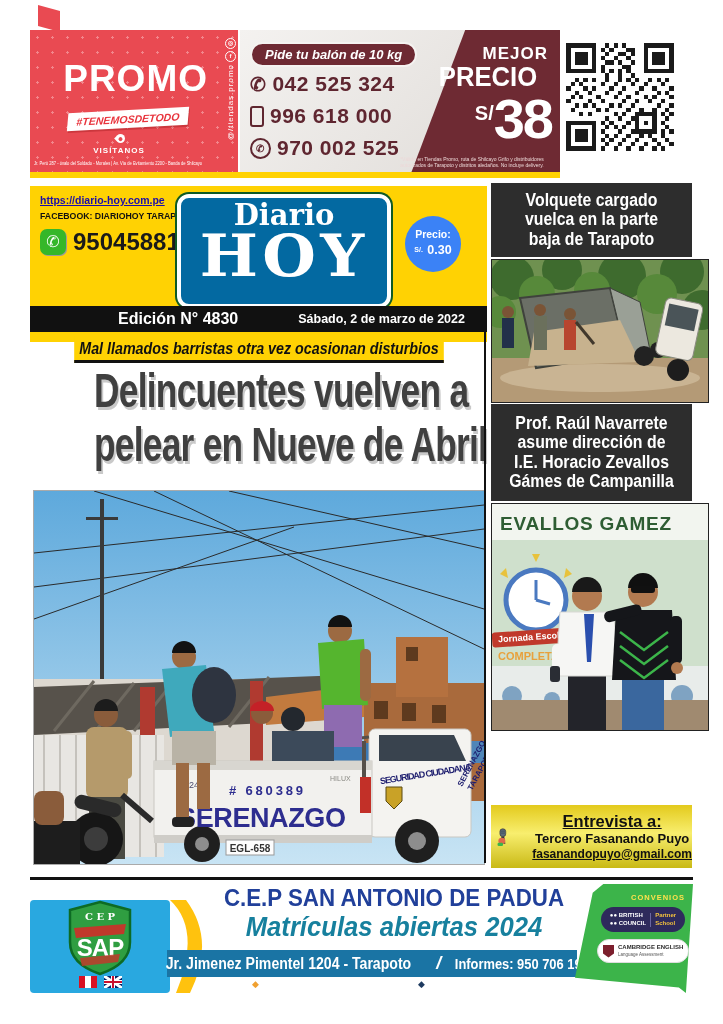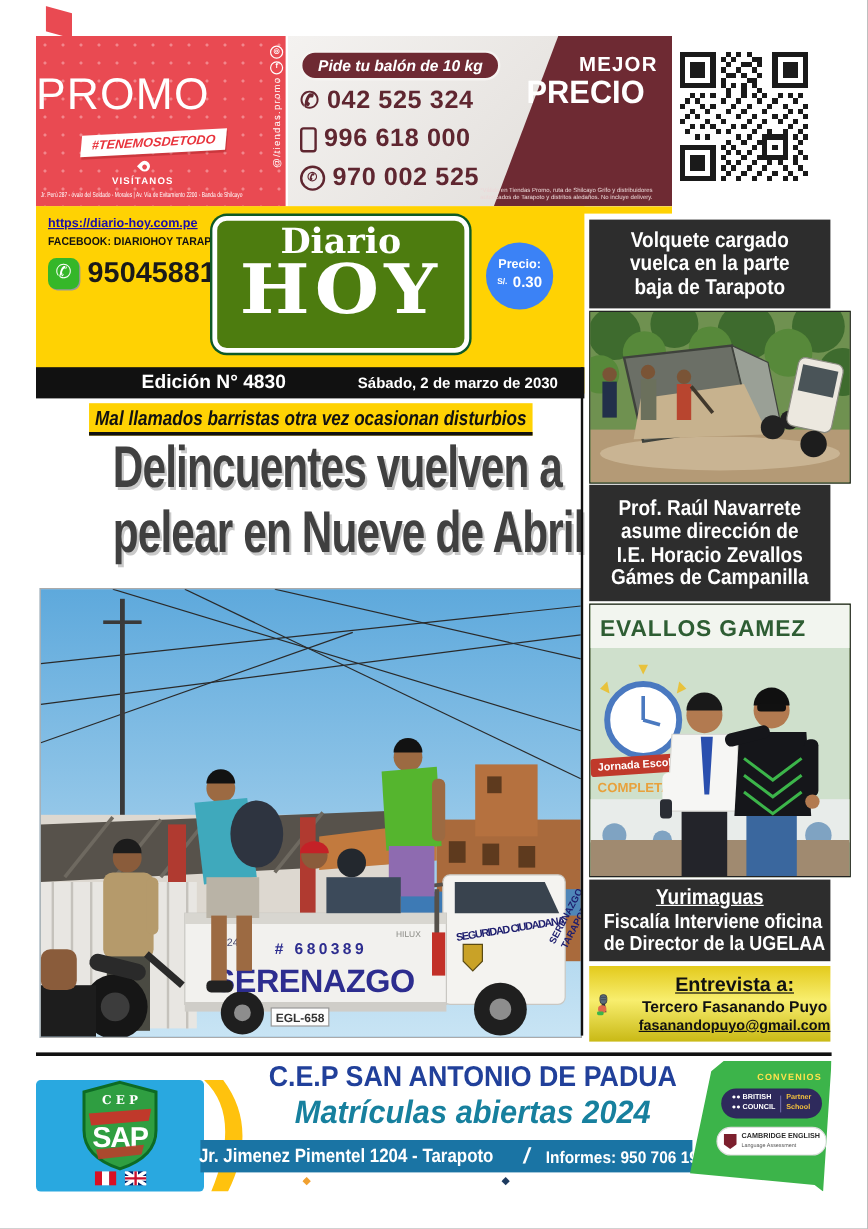--- a/index.html
+++ b/index.html
@@ -6,22 +6,22 @@
   html,body{margin:0;padding:0;background:#888;}
   #page{position:relative;width:723px;height:1024px;background:#fff;margin:0 auto;
         overflow:hidden;font-family:"Liberation Sans",sans-serif;}
   .abs{position:absolute;}
 
   
   .promo{left:30px;top:30px;width:208px;height:142px;background:#e94a52;
     background-image:radial-gradient(#f2868c 1.2px,transparent 1.4px);background-size:15px 15px;}
   .promo-tab{left:38px;top:5px;width:22px;height:27px;background:#e94a52;
     clip-path:polygon(0 0,100% 22%,100% 100%,0 78%);}
-  .promo-title{left:0;top:28px;width:178px;text-align:left;color:#fff;
-    font-size:37px;font-weight:normal;letter-spacing:1px;}
+  .promo-title{left:0;top:28px;width:178px;text-align:right;color:#fff;
+    font-size:37px;font-weight:bold;letter-spacing:1px;}
   .promo-banner{left:38px;top:80px;width:112px;background:#fff;color:#e8333c;
     font-size:10.5px;font-weight:bold;font-style:italic;text-align:center;padding:3px 4px;
     transform:skewX(-8deg) rotate(-3deg);box-shadow:1px 2px 0 rgba(120,0,0,.25);}
   .promo-pin{left:86px;top:104px;width:9px;height:9px;background:#fff;
     border-radius:50% 50% 50% 0;transform:rotate(45deg);}
   .promo-pin::after{content:"";position:absolute;left:2.5px;top:2.5px;width:4px;height:4px;
     border-radius:50%;background:#e94a52;}
   .promo-visit{left:0;top:116px;width:178px;text-align:center;color:#fff;
     font-size:8px;font-weight:bold;letter-spacing:1px;}
   .promo-addr{left:4px;top:130px;width:200px;color:#fff;font-size:6px;white-space:nowrap;
@@ -65,30 +65,30 @@
   .vul-amount{font-size:56px;font-weight:800;letter-spacing:-2px;}
   .vul-disc{position:absolute;right:4px;bottom:4px;width:168px;color:#ecd8d8;font-size:5px;
     text-align:center;line-height:1.25;}
 
   
   .qr{left:562px;top:28px;width:116px;height:138px;background:#fff;}
 
   .yellow-rule{left:30px;top:172px;width:530px;height:6px;background:#ffd203;}
 
   
-  .masthead{left:30px;top:172px;width:457px;height:156px;background:#ffd203;}
+  .masthead{left:30px;top:186px;width:457px;height:156px;background:#ffd203;}
   .mh-web{position:absolute;left:10px;top:8px;color:#1a0dab;font-size:10.5px;font-weight:bold;
     text-decoration:underline;}
   .mh-fb{position:absolute;left:10px;top:24px;color:#111;font-size:9.5px;font-weight:bold;
     transform:scaleX(.92);transform-origin:left;}
   .mh-wa{position:absolute;left:10px;top:42px;display:flex;align-items:center;gap:7px;}
   .wa-icon{width:26px;height:26px;background:#35b729;border-radius:7px;color:#fff;font-size:16px;
     line-height:26px;text-align:center;box-shadow:1px 1px 0 #9a9a9a;}
   .wa-num{color:#1a1a1a;font-size:24px;font-weight:bold;}
-  .brand-box{position:absolute;left:147px;top:8px;width:206px;height:106px;background:#4d7c0f;
+  .brand-box{position:absolute;left:147px;top:8px;width:206px;height:106px;background:#0369a1;
     border:4px solid #fff;border-radius:12px;box-shadow:0 0 0 2px #0e5a26;text-align:center;
     font-family:"DejaVu Serif",serif;color:#fff;}
   .brand-top{font-size:29px;font-weight:bold;line-height:1.05;margin-top:2px;}
   .brand-main{font-size:57px;font-weight:bold;letter-spacing:4px;line-height:.92;
     display:inline-block;transform:scaleX(1.08);}
   .price-badge{position:absolute;left:375px;top:30px;width:56px;height:56px;background:#3b82f6;
     border-radius:50%;color:#fff;text-align:center;}
   .price-l1{font-size:10.5px;font-weight:bold;margin-top:12px;}
   .price-small{font-size:7px;font-weight:bold;vertical-align:2px;}
   .price-val{font-size:12.5px;font-weight:bold;}
@@ -192,20 +192,23 @@
     <div class="phone-row" style="top:74px">
       <span class="ic-mobile"></span>
       <span>996 618 000</span>
     </div>
     <div class="phone-row" style="top:106px">
       <span class="ic-wa">✆</span>
       <span>970 002 525</span>
     </div>
     <div class="vul-mejor">MEJOR</div>
     <div class="vul-precio">PRECIO</div>
+    <div class="vul-price-row">
+      <span class="vul-cur">S/</span><span class="vul-amount">38</span>
+    </div>
     <div class="vul-disc">*Válido en Tiendas Promo, ruta de Shilcayo Grifo y distribuidores autorizados de Tarapoto y distritos aledaños. No incluye delivery.</div>
   </div>
 
   <div class="abs qr">
     <svg width="116" height="138" viewBox="-1 -1 27 27" shape-rendering="crispEdges">
       <g fill="#1a1a1a">
         <rect x="0" y="0" width="7" height="7"></rect>
           <rect x="18" y="0" width="7" height="7"></rect>
           <rect x="0" y="18" width="7" height="7"></rect>
       </g>
@@ -241,21 +244,21 @@
     </div>
     <div class="price-badge">
       <div class="price-l1">Precio:</div>
       <div><span class="price-small">S/.</span>
       <span class="price-val">0.30</span></div>
     </div>
   </div>
 
   <div class="abs edition">
     <span class="ed-no">Edición N° 4830</span>
-    <span class="ed-date">Sábado, 2 de marzo de 2030</span>
+    <span class="ed-date">Sábado, 2 de marzo de 2022</span>
   </div>
 
   <div class="abs kicker-wrap">
     <span class="kicker">Mal llamados barristas otra vez ocasionan disturbios</span>
   </div>
   <div class="abs headline">
     <span>Delincuentes vuelven a</span>
     <span>pelear en Nueve de Abril</span>
   </div>
 
@@ -463,25 +466,20 @@
       </g>
       <circle cx="151" cy="88" r="15" fill="#b27a50"></circle>
       <path d="M136 84a15 15 0 0 1 30 0z" fill="#101010"></path>
       <rect x="139" y="82" width="24" height="7" rx="3" fill="#111"></rect>
       <rect x="112" y="104" width="38" height="11" rx="5" fill="#15161a" transform="rotate(-14 130 110)"></rect>
       <rect x="178" y="112" width="12" height="48" rx="5" fill="#15161a"></rect>
       <circle cx="185" cy="164" r="6" fill="#b27a50"></circle>
     </svg>
   </div>
 
-  <div class="abs sbox sb3">
-    <span class="sb-kicker">Yurimaguas</span>
-    <span style="font-size:17px">Fiscalía Interviene oficina</span>
-    <span style="font-size:17px">de Director de la UGELAA</span>
-  </div>
 
   <div class="abs interview">
     <svg width="34" height="46" viewBox="0 0 34 46" style="margin-left:5px">
       <rect x="10" y="2" width="15" height="20" rx="7" fill="#5b6b7a" stroke="#333" stroke-width="1.5"></rect>
       <line x1="12" y1="8" x2="23" y2="8" stroke="#36414d" stroke-width="1.5"></line>
       <line x1="12" y1="13" x2="23" y2="13" stroke="#36414d" stroke-width="1.5"></line>
       <polygon points="14,22 21,22 24,40 11,40" fill="#2e3742"></polygon>
       <ellipse cx="15" cy="33" rx="9" ry="8" fill="#e06a4a"></ellipse>
       <rect x="4" y="38" width="14" height="8" rx="3" fill="#3cb54a"></rect>
     </svg>

